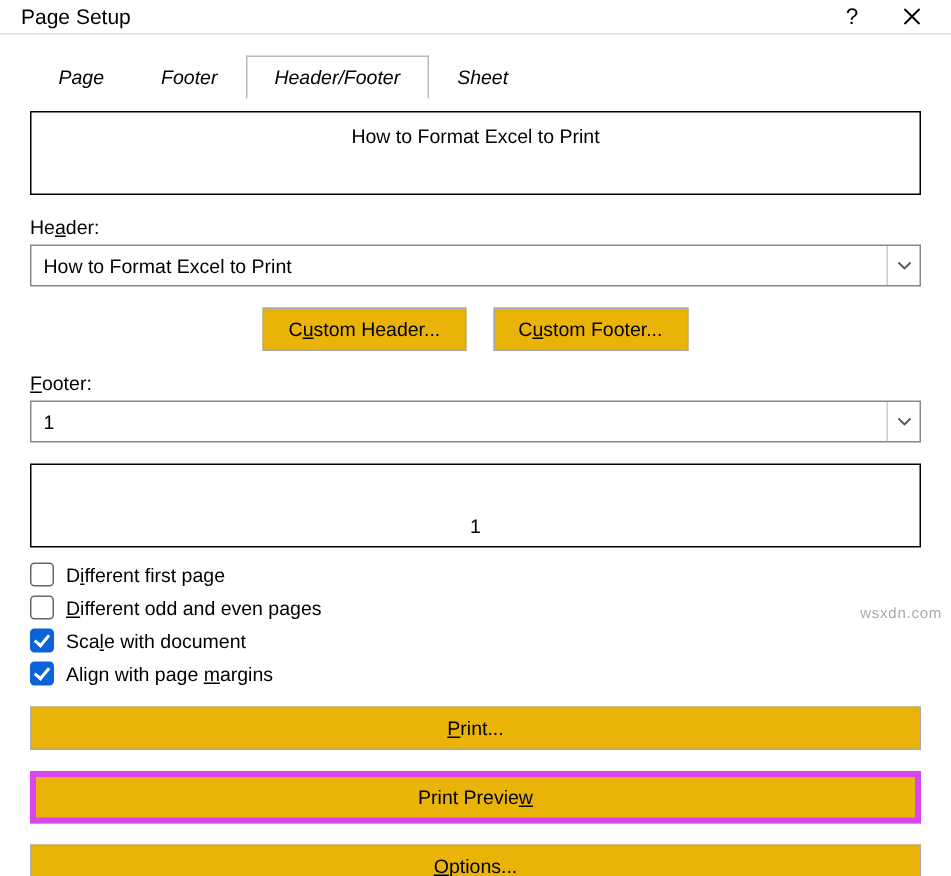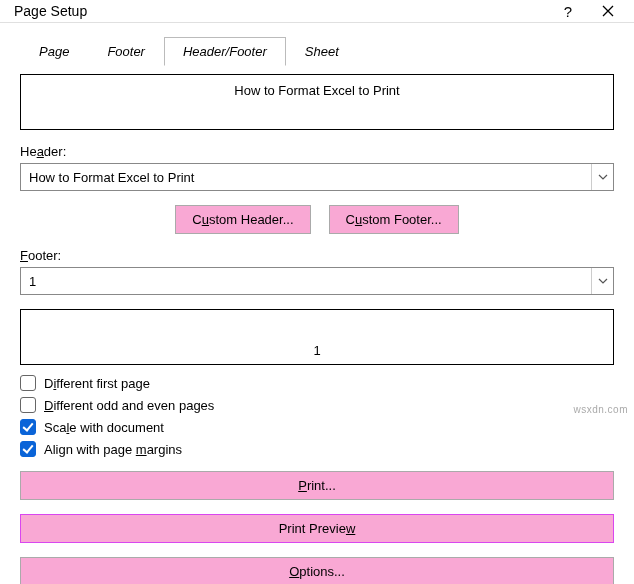--- a/index.html
+++ b/index.html
@@ -22,32 +22,32 @@
     
     .field-label { margin-top: 14px; margin-bottom: 4px; font-size: 13px; }
     .field-label .u { text-decoration: underline; }
     
     .select { display: flex; align-items: center; border: 1px solid #888; height: 28px; background: #fff; }
     .select .value { flex: 1; padding: 0 8px; font-size: 13px; }
     .select .caret { width: 22px; display: flex; align-items: center; justify-content: center; border-left: 1px solid #ccc; height: 100%; }
     .select .caret svg { width: 10px; height: 6px; }
     
     .center-row { display: flex; justify-content: center; gap: 18px; margin-top: 14px; }
-    .btn-std { border: 1px solid #aaa; background: #f9a8d4; padding: 6px 16px; font-size: 13px; cursor: pointer; min-width: 110px; text-align: center; }
+    .btn-std { border: 1px solid #aaa; background: #eab308; padding: 6px 16px; font-size: 13px; cursor: pointer; min-width: 110px; text-align: center; }
     .btn-std .u { text-decoration: underline; }
     
     .check-row { display: flex; align-items: center; gap: 8px; margin-top: 6px; }
     .check { width: 16px; height: 16px; border: 1px solid #666; border-radius: 3px; display: flex; align-items: center; justify-content: center; flex-shrink: 0; }
     .check.on { background: #0a64d8; border-color: #0a64d8; }
     .check.on::after { content: ""; width: 8px; height: 4px; border-left: 2px solid #fff; border-bottom: 2px solid #fff; transform: rotate(-50deg); margin-top: -2px; }
     .check-row .lbl .u { text-decoration: underline; }
     
     .action-row { display: flex; justify-content: flex-end; gap: 14px; margin-top: 14px; flex-direction: column; }
     .action-row .btn-std { min-width: 104px; }
-    .btn-std.highlight { border: 1px solid #d946ef; }
+    .btn-std.highlight { border: 4px solid #d946ef; }
     
     .footer-bar { border-top: 1px solid #ddd; margin-top: 10px; padding: 10px 14px 0 0; display: flex; justify-content: flex-end; gap: 14px; }
     .footer-bar .btn-std { min-width: 90px; padding: 5px 16px; }
     .ok-wrap { border: 3px solid #d40000; padding: 2px; }
     .ok-wrap .btn-std { border: 1px solid #2a6bc8; background: #f97316; min-width: 84px; }
     
     .watermark { position: absolute; right: 6px; top: 404px; font-size: 10px; color: #aaa; transform: rotate(0deg); letter-spacing: 0.5px; }
     
     .u { text-decoration: underline; }
   </style>

